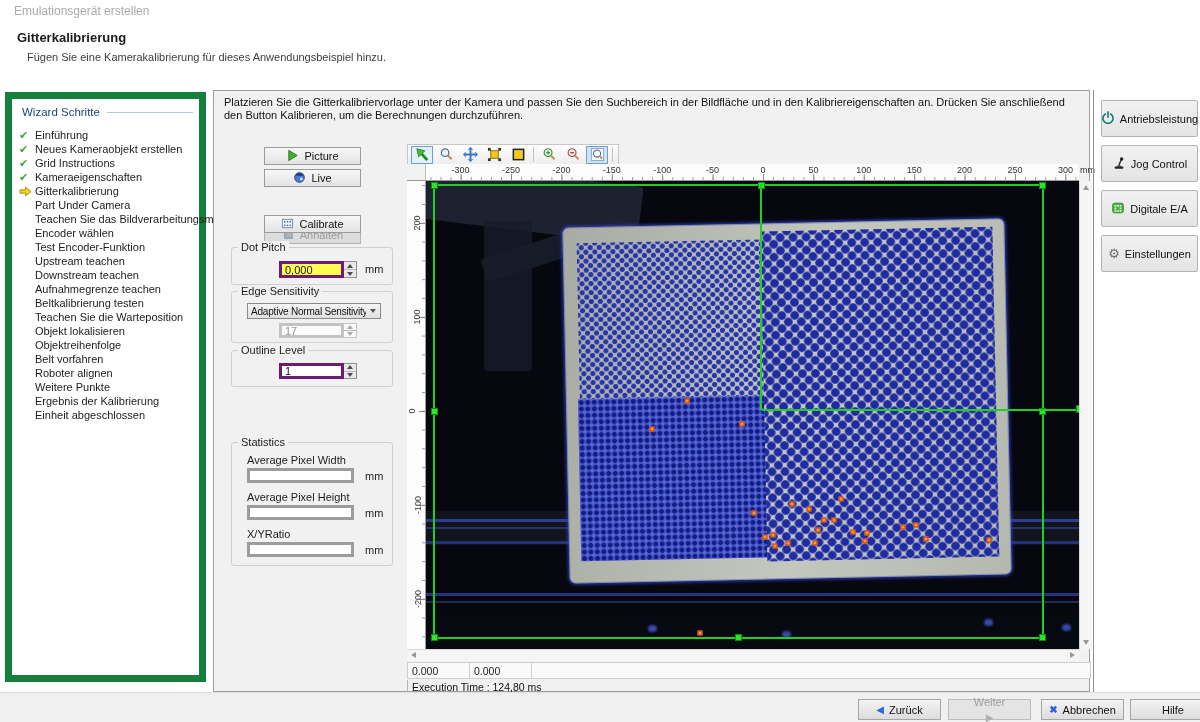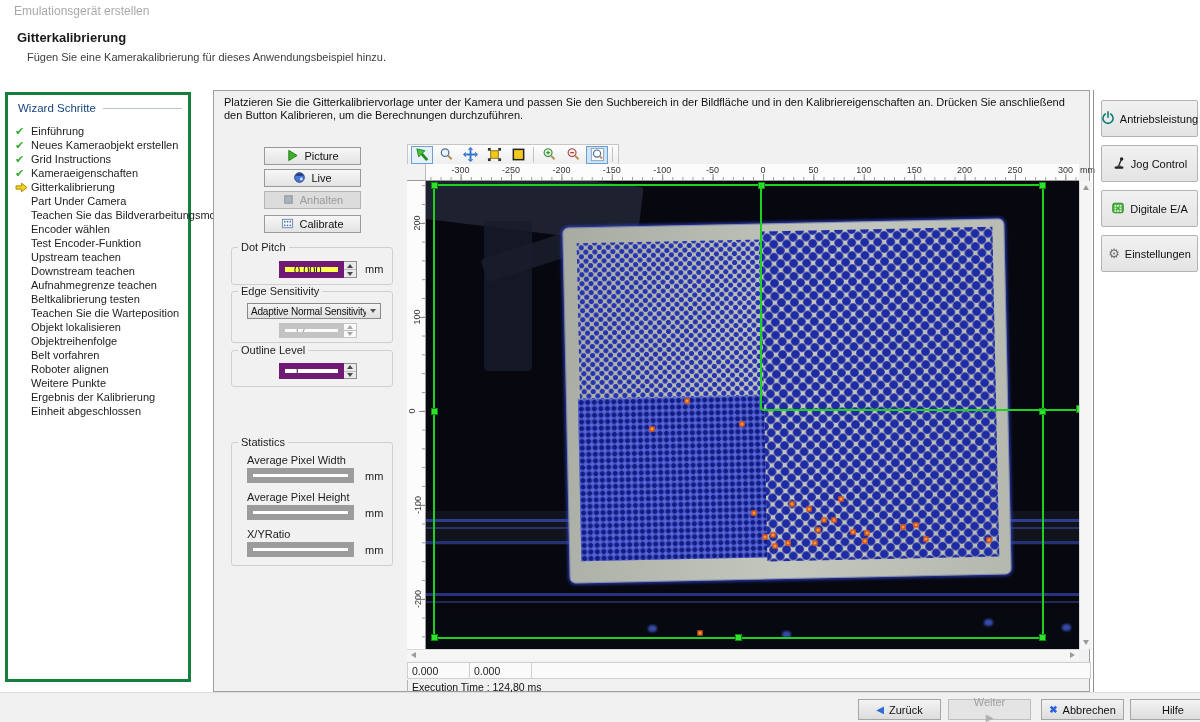--- a/index.html
+++ b/index.html
@@ -9,45 +9,45 @@
     font-family:"Liberation Sans","DejaVu Sans",sans-serif;
     font-size:11px;color:#1c1c1c;
     -webkit-font-smoothing:antialiased;
   }
   
   .breadcrumb{position:absolute;left:14px;top:4px;font-size:12px;color:#a9a9a9;}
   .page-title{position:absolute;left:17px;top:30px;font-size:13px;font-weight:600;color:#1a1a1a;}
   .page-subtitle{position:absolute;left:27px;top:51px;font-size:11px;color:#3c3c3c;}
 
   
-  .sidebar{position:absolute;left:5px;top:92px;width:186px;height:590px;background:#fff;border:3px solid #15803d;box-sizing:border-box;}
+  .sidebar{position:absolute;left:5px;top:92px;width:201px;height:590px;background:#fff;border:7px solid #15803d;box-sizing:border-box;}
   .sidebar-title{display:flex;align-items:center;margin:7px 6px 0 10px;color:var(--wizard_blue);font-size:11.5px;}
   .sidebar-title .rule{flex:1;border-top:1px solid #b9c5d2;margin-left:7px;}
   .steps{margin-top:10px;padding-left:7px;}
   .step{display:flex;align-items:center;height:14px;cursor:default;}
   .step .sicon{width:16px;display:inline-flex;justify-content:flex-start;align-items:center;flex:0 0 16px;}
   .step .check{color:var(--check_green);font-weight:bold;font-size:11px;line-height:10px;}
   .step .slabel{font-size:11px;color:#1c1c1c;white-space:nowrap;}
 
   
   .main{position:absolute;left:213px;top:90px;width:877px;height:602px;background:#f1f1f1;border:1px solid #9e9e9e;box-sizing:border-box;}
   .instruction{position:absolute;left:10px;top:5px;width:856px;font-size:11px;line-height:13px;color:#111;}
   .instruction b{font-weight:normal;}
 
   
   .abtn{position:absolute;left:50px;width:97px;height:18px;box-sizing:border-box;
     border:1px solid #9a9a9a;background:linear-gradient(#f7f7f7,#e3e3e3);
     display:flex;align-items:center;justify-content:center;gap:5px;font-size:11px;color:#111;}
-  .abtn.disabled{background:#dcdcdc;color:#9a9a9a;border-color:#b3b3b3;}
+  .abtn.disabled{background:#dcdcdc;color:#9a9a9a;border-color:#b3b3b3;margin-top:35px;}
   .abtn svg{flex:0 0 auto;}
 
   
   .group{position:absolute;border:1px solid #cfcfcf;border-radius:3px;box-sizing:border-box;}
   .glabel{position:absolute;top:-7px;left:6px;background:#f1f1f1;padding:0 3px;font-size:11px;color:#1c1c1c;white-space:nowrap;}
-  .txt{position:absolute;box-sizing:border-box;border:6px solid #701a75;background:#fff;font:11px "Liberation Sans","DejaVu Sans",sans-serif;padding:0 9px;color:#111;outline:none;}
+  .txt{position:absolute;box-sizing:border-box;border:3px solid #701a75;background:#fff;font:11px "Liberation Sans","DejaVu Sans",sans-serif;padding:0 3px;color:#111;outline:none;}
   .txt.yellow{background:var(--highlight_yellow);}
   .txt.empty{border-color:#9c9c9c;}
   .unit{position:absolute;font-size:11px;color:#1c1c1c;}
   .spin{position:absolute;width:13px;box-sizing:border-box;border:1px solid #8f8f8f;border-left:none;background:#e9e9e9;display:flex;flex-direction:column;}
   .spin div{flex:1;display:flex;align-items:center;justify-content:center;border-bottom:1px solid #bdbdbd;}
   .spin div:last-child{border-bottom:none;}
   .tri-up{width:0;height:0;border-left:3px solid transparent;border-right:3px solid transparent;border-bottom:4px solid #4a4a4a;}
   .tri-dn{width:0;height:0;border-left:3px solid transparent;border-right:3px solid transparent;border-top:4px solid #4a4a4a;}
   .combo{position:absolute;box-sizing:border-box;border:1px solid #8a8a8a;background:linear-gradient(#f4f4f4,#e0e0e0);display:flex;align-items:center;overflow:hidden;}
   .combo .ctext{flex:1;padding-left:3px;font-size:10px;white-space:nowrap;overflow:hidden;color:#111;letter-spacing:-0.2px;}

